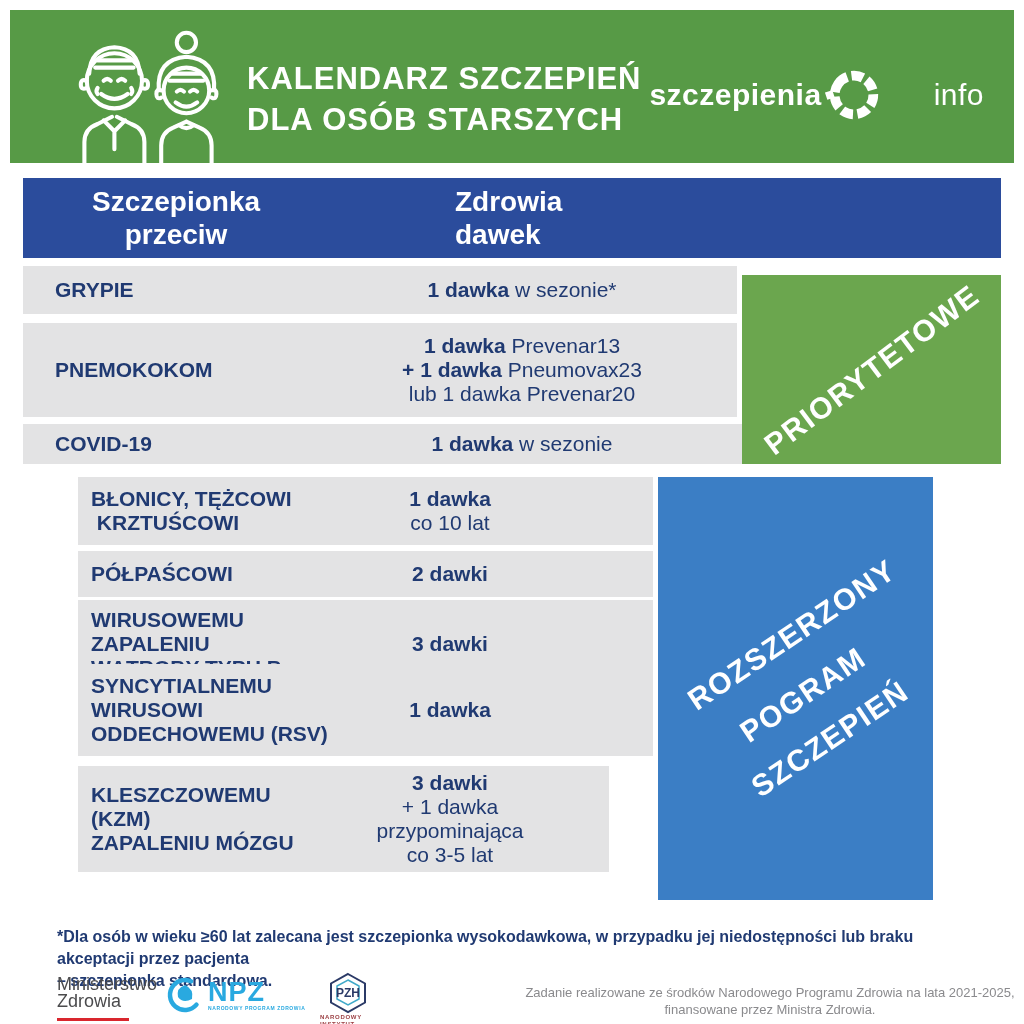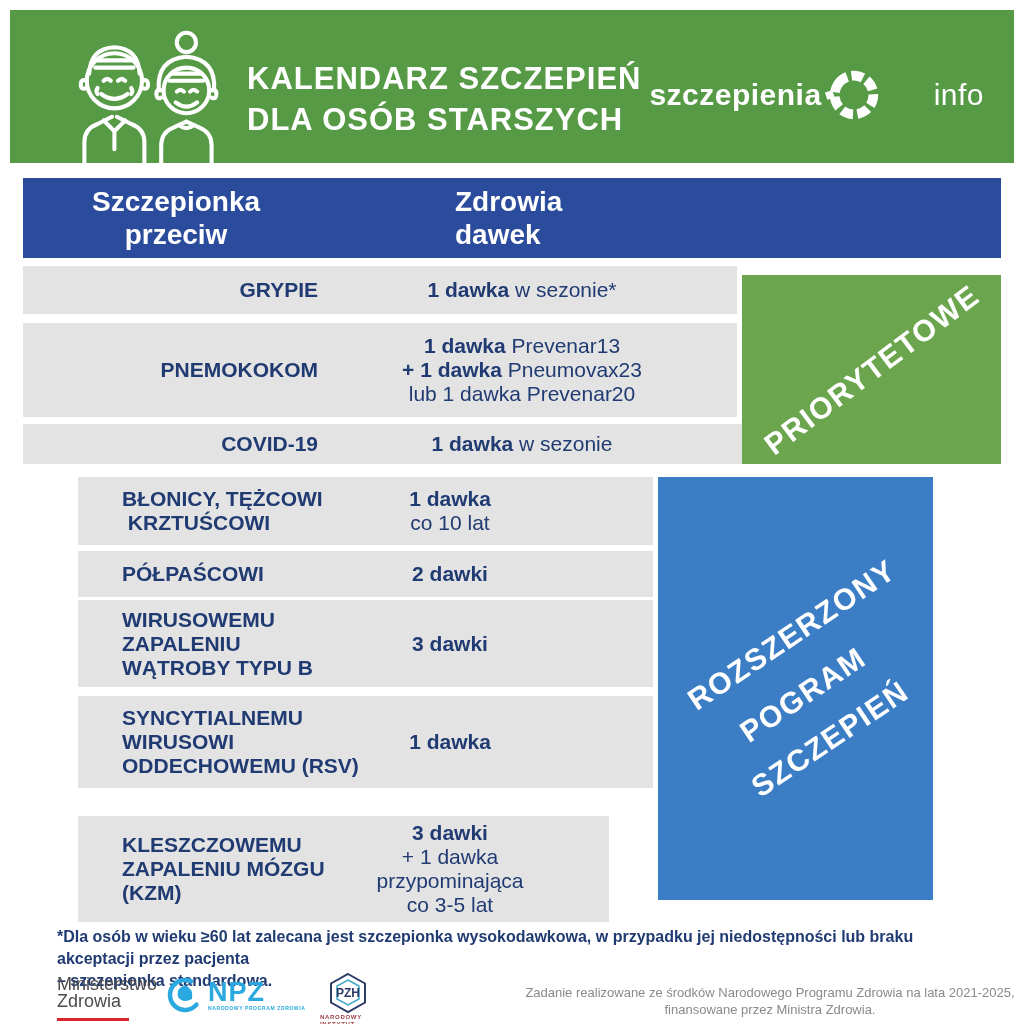--- a/index.html
+++ b/index.html
@@ -33,23 +33,23 @@
   #thead .c1 { position:absolute; left:0;   top:7px; width:306px; text-align:center; }
   #thead .c2 { position:absolute; left:432px; top:7px; text-align:left; }
 
   
   .row { position:absolute; background:var(--row-gray); display:flex; align-items:center; }
   .vac  { color:var(--text-navy); font-weight:bold; font-size:21px; line-height:24px; }
   .vac > div { white-space:pre; }
   .dose { color:var(--text-navy); font-size:21px; line-height:24px; }
   .dose .b { font-weight:bold; }
   .dose .r { font-weight:normal;margin-top:40px; }
-  .g1 .vac  { width:295px; text-align:right; }
+  .g1 .vac  { width:295px; text-align:left;padding-left:32px; }
   .g1 .dose { width:408px; text-align:center; }
-  .g2 .vac  { width:277px; padding-left:44px; text-align:left; }
+  .g2 .vac  { width:277px; padding-left:13px; text-align:left; }
   .g2 .dose { width:190px; text-align:center; }
 
   
   #badge-priority { left:742px; top:275px; width:259px; height:189px; background:var(--badge-green); }
   #badge-priority span {
     position:absolute; left:50%; top:50%;
     transform:translate(-50%,-50%) rotate(-37deg);
     color:#fff; font-weight:bold; font-size:30px; letter-spacing:1.5px; white-space:nowrap;
   }
   #badge-extended { left:658px; top:477px; width:275px; height:423px; background:var(--badge-blue); }
@@ -189,35 +189,35 @@
     <div class="row g2" style="left: 78px; top: 600px; width: 575px; height: 87px;">
       <div class="vac">
         <div>WIRUSOWEMU</div>
         <div>ZAPALENIU</div>
         <div>WĄTROBY TYPU B</div>
       </div>
       <div class="dose">
         <div><span class="b">3 dawki</span></div>
       </div>
     </div>
-    <div class="row g2" style="left: 78px; top: 696px; width: 575px; height: 92px;">
+    <div class="row g2" style="left: 78px; top: 664px; width: 575px; height: 92px;">
       <div class="vac">
         <div>SYNCYTIALNEMU</div>
         <div>WIRUSOWI</div>
         <div>ODDECHOWEMU (RSV)</div>
       </div>
       <div class="dose">
         <div><span class="b">1 dawka</span></div>
       </div>
     </div>
-    <div class="row g2" style="left: 78px; top: 816px; width: 531px; height: 106px;">
+    <div class="row g2" style="left: 78px; top: 766px; width: 531px; height: 106px;">
       <div class="vac">
         <div>KLESZCZOWEMU</div>
+        <div>(KZM)</div>
         <div>ZAPALENIU MÓZGU</div>
-        <div>(KZM)</div>
       </div>
       <div class="dose">
         <div><span class="b">3 dawki</span></div>
         <div><span class="r">+ 1 dawka</span></div>
         <div><span class="r">przypominająca</span></div>
         <div><span class="r">co 3-5 lat</span></div>
       </div>
     </div>
   </div>
 

